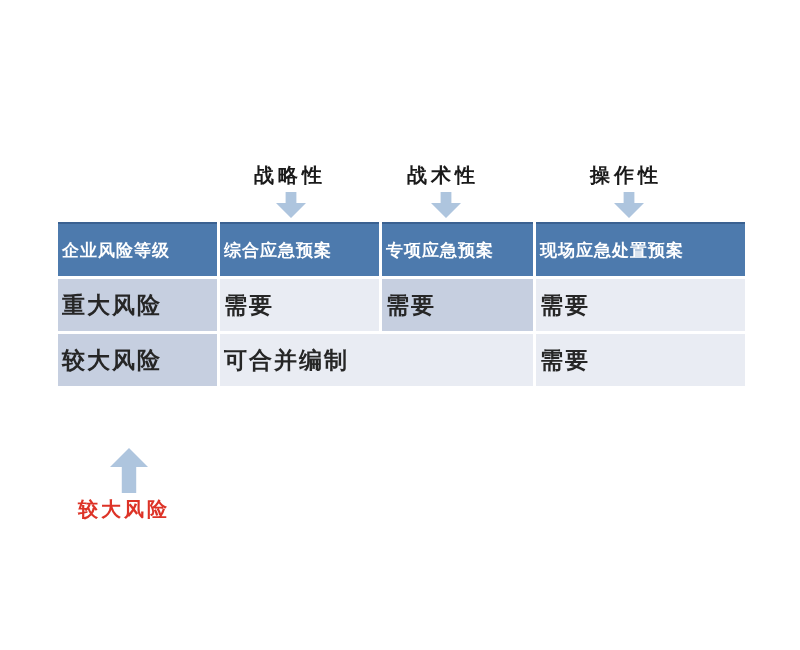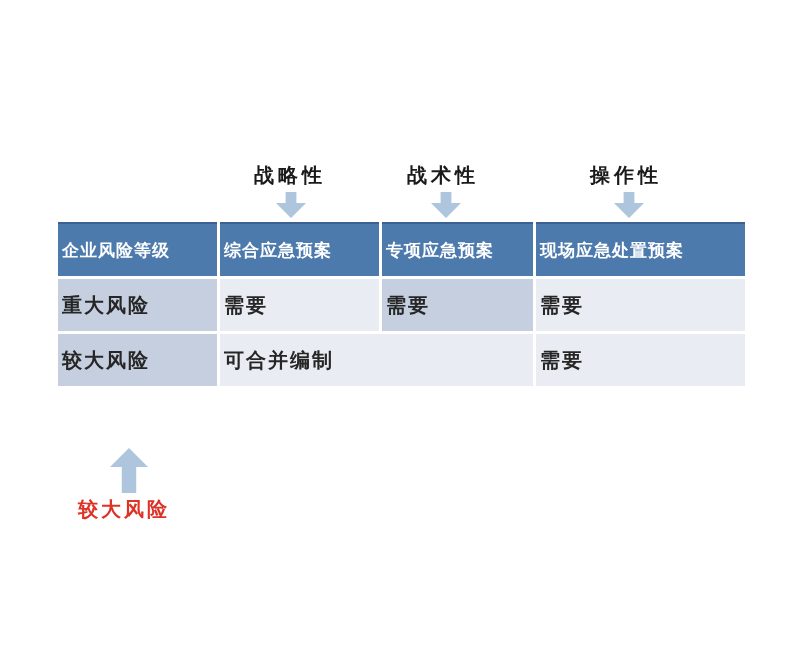--- a/index.html
+++ b/index.html
@@ -58,21 +58,21 @@
   }
   .plan-table th{
     background:var(--header_bg,#4d7aad);
     border-top:2px solid var(--header_border,#3a6191);
     color:#ffffff;
     font-size:17px;
     font-weight:bold;
     letter-spacing:1px;
   }
   .plan-table td{
-    font-size:20px;
+    font-size:23px;
     font-weight:bold;
     color:var(--body_text,#262626);
     letter-spacing:2px;
   }
   .plan-table td.dark{background:var(--dark_cell,#c6cfe0);}
   .plan-table td.light{background:var(--light_cell,#e9ecf3);}
   .col-1{width:151px;}
   .col-2{width:151px;margin-top:32px;}
   .col-3{width:143px;}
   .col-4{width:201px;}

